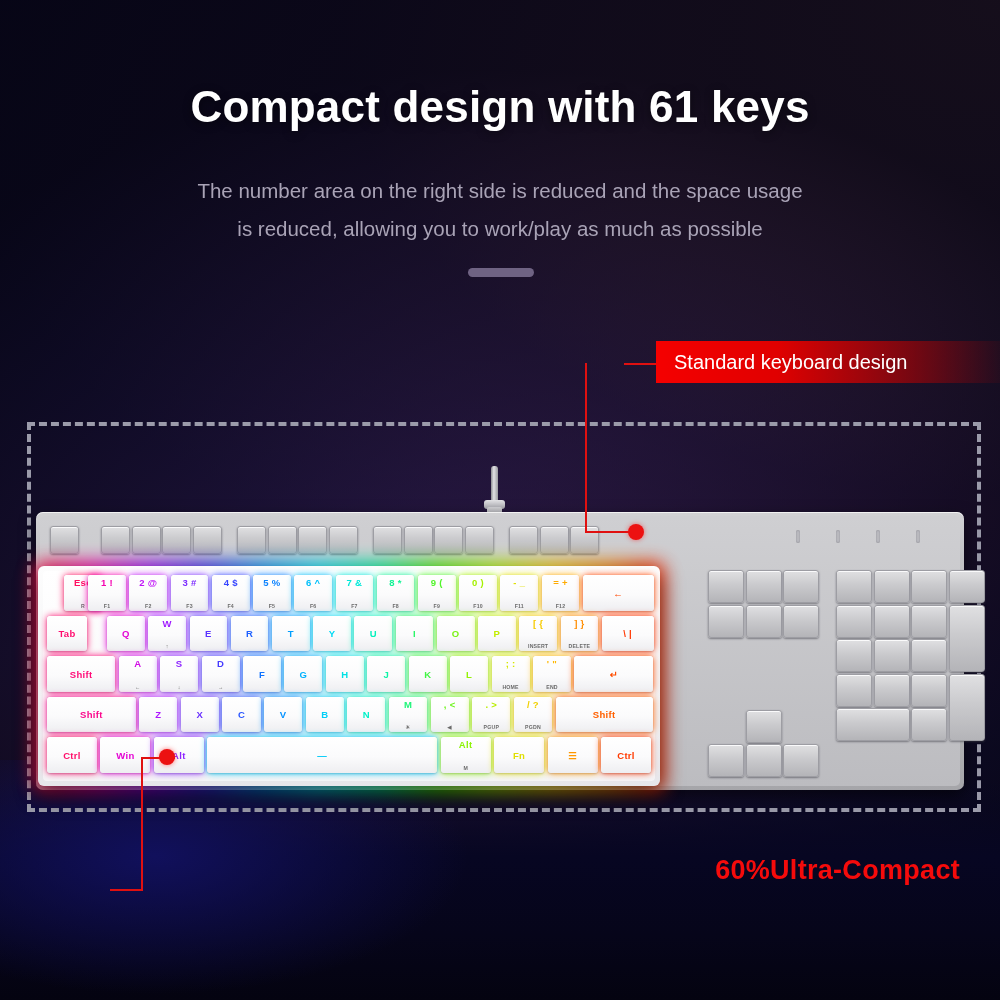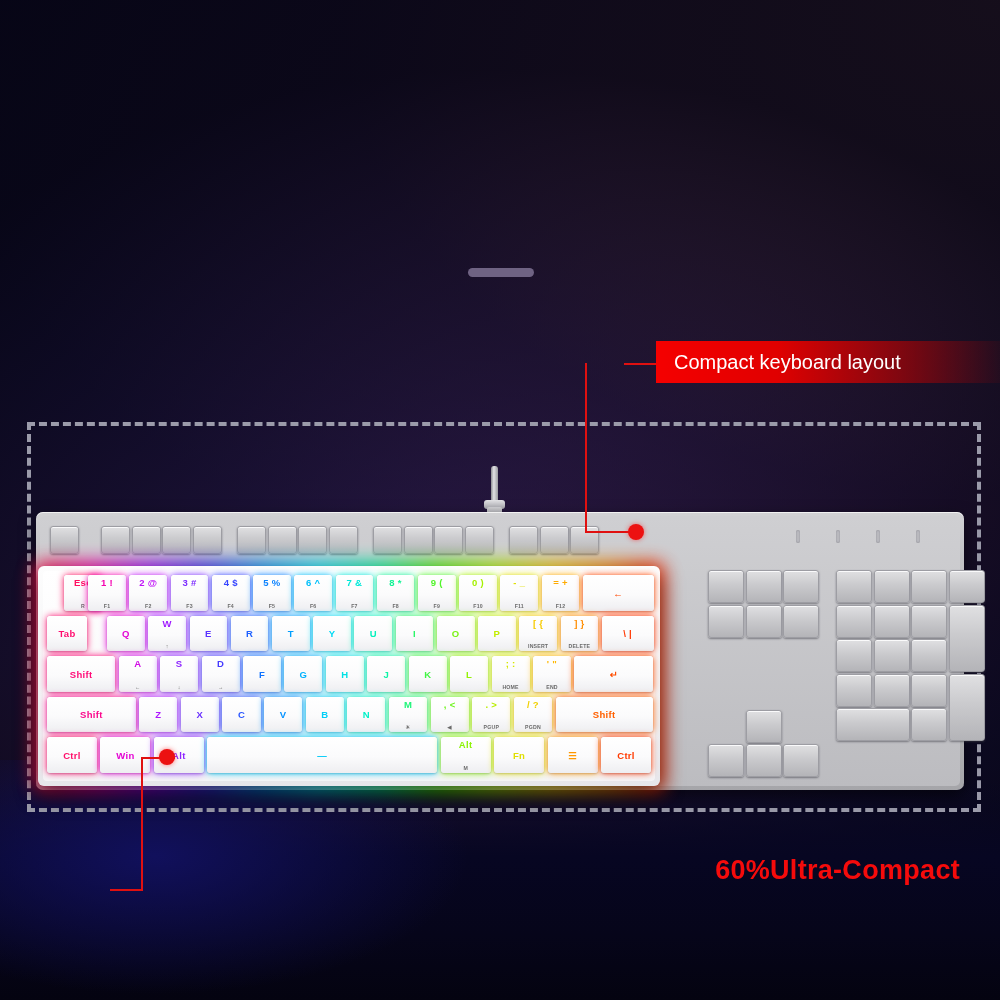--- a/index.html
+++ b/index.html
@@ -97,20 +97,25 @@
 </head>
 <body>
 
 <div id="stage">
 
   <div class="bg-base"></div>
   <div class="bg-vign"></div>
   <div class="bg-bottom"></div>
   <div class="bg-bleft"></div>
 
+  <div class="headline">Compact design with 61 keys</div>
+  <div class="sub">
+    <div>The number area on the right side is reduced and the space usage</div>
+    <div>is reduced, allowing you to work/play as much as possible</div>
+  </div>
   <div class="divider"></div>
 
   <div class="dashed"></div>
 
   <div class="cable"></div>
   <div class="cable-c"></div>
   <div class="cable-b"></div>
   <div class="kb-full">
     <div class="kb-full-inner"></div>
     <div id="fullkeys">
@@ -378,21 +383,21 @@
           <div class="main" style="color: rgb(255, 58, 0);">Ctrl</div>
         </div>
       </div>
   </div>
 
   <div class="lead" style="left:585px;top:363px;width:2px;height:170px;"></div>
   <div class="lead" style="left:585px;top:531px;width:52px;height:2px;"></div>
   <div class="lead" style="left:624px;top:363px;width:34px;height:2px;"></div>
   <div class="dot" style="left:628px;top:524px;"></div>
   <div class="callout cl-top">
-    <span>Compact keyboard layout</span>
+    <span>Standard keyboard design</span>
   </div>
 
   <div class="lead" style="left:141px;top:758px;width:2px;height:133px;"></div>
   <div class="lead" style="left:141px;top:757px;width:34px;height:2px;"></div>
   <div class="lead" style="left:110px;top:889px;width:32px;height:2px;"></div>
   <div class="dot" style="left:159px;top:749px;"></div>
 
   <div class="ultra">60%Ultra-Compact</div>
 </div>
 

